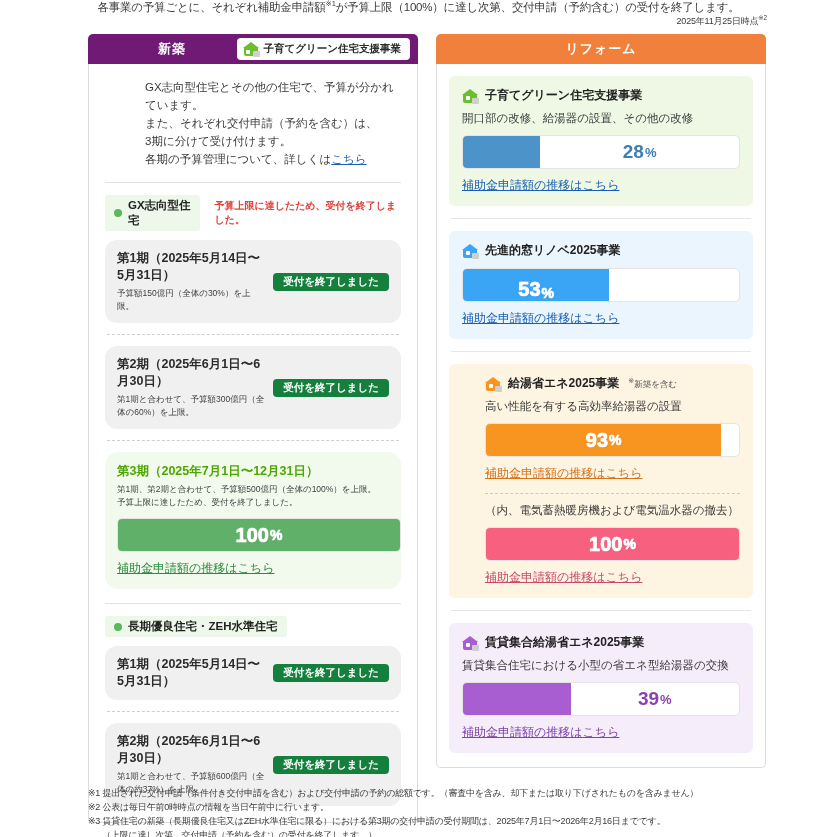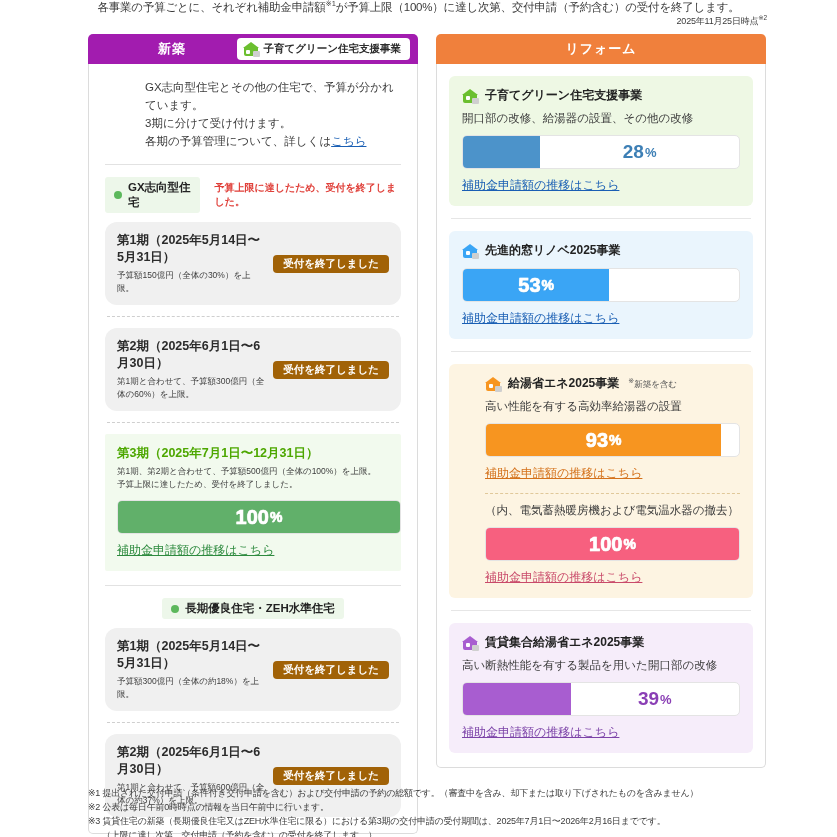--- a/index.html
+++ b/index.html
@@ -28,21 +28,21 @@
 
   
   .cols { position: absolute; left: 88px; top: 34px; width: 678px; display: flex; gap: 18px; }
   .col { width: 330px; }
 
   .col-head {
     height: 30px; border-radius: 5px 5px 0 0;
     display: flex; align-items: center; justify-content: center; position: relative;
     color: #ffffff; font-size: 13px; font-weight: bold; letter-spacing: 1px;
   }
-  .col-head.green { background: #a21caf; text-decoration: underline; }
+  .col-head.green { background: #701a75; text-decoration: underline; }
   .col-head.orange { background: #f0803c; }
   .head-title-left { position: absolute; left: 70px; }
   .head-chip {
     position: absolute; right: 8px; top: 4px; height: 22px;
     background: #ffffff; border-radius: 4px; display: flex; align-items: center;
     gap: 5px; padding: 0 9px 0 6px;
     color: #2d2d2d; font-size: 10.5px; font-weight: bold; letter-spacing: 0;
   }
 
   .col-body {
@@ -70,38 +70,38 @@
     position: absolute; right: -1px; bottom: -1px; width: 7px; height: 6px;
     background: #cfcfcf; border-radius: 1px;
   }
 
   
   .intro { font-size: 11.5px; line-height: 18px; color: #3b3b3b; margin-left: 40px; }
   .intro a { color: #1a5fb4; }
   .hr { border-top: 1px solid #e2e2e2; margin: 14px 0 12px 0; }
   .hr-dash { border-top: 1px dashed #cfcfcf; margin: 11px 2px; }
 
-  .cat-row { display: flex; align-items: center; gap: 14px; margin-bottom: 9px; justify-content: center; }
+  .cat-row { display: flex; align-items: center; gap: 14px; margin-bottom: 9px; }
   .cat-pill {
     display: inline-flex; align-items: center; gap: 6px;
     background: #edf7ea; border-radius: 3px; padding: 3px 9px;
     font-size: 11.5px; font-weight: bold; color: #222222;
   }
   .dot { width: 8px; height: 8px; border-radius: 50%; background: #5cb85c; flex: 0 0 auto; }
   .cat-note { font-size: 10px; font-weight: bold; color: #e0403a; }
 
   .period {
     background: #f0f0f0; border-radius: 12px; padding: 10px 12px;
     display: flex; align-items: center; justify-content: flex-start; gap: 8px;
   }
   .p-title { font-size: 12.5px; font-weight: bold; color: #2b2b2b; }
   .p-title.open { color: #4da700; }
   .p-sub { font-size: 8.5px; color: #3d3d3d; line-height: 13px; margin-top: 3px; }
   .p-btn {
-    flex: 0 0 auto; background: #a16207; color: #ffffff; border-radius: 4px;
+    flex: 0 0 auto; background: #15803d; color: #ffffff; border-radius: 4px;
     font-size: 10.5px; font-weight: bold; padding: 2px 10px; white-space: nowrap;
     border: none; font-family: inherit;
   }
 
   
   .bar-wrap {
     position: relative; height: 34px; border-radius: 5px; overflow: hidden;
     background: #ffffff; border: 1px solid #e4e4e4; margin-top: 9px;
   }
   .bar-fill { position: absolute; left: 0; top: 0; bottom: 0; }
@@ -119,21 +119,21 @@
   .bar-label-in .pct { font-size: 14px; margin-left: 1px; }
 
   .link-sm { display: inline-block; margin-top: 8px; font-size: 12px; }
   .link-sm.green { color: #2d8a3e; }
   .link-sm.blue { color: #1a5fb4; }
   .link-sm.orange { color: #d4711a; }
   .link-sm.pink { color: #c94a6a; }
   .link-sm.purple { color: #7c43a8; }
   a.link-sm { text-decoration: underline; }
 
-  .openblock { background: #f2faee; border-radius: 2px; padding: 11px 0 12px 12px; }
+  .openblock { background: #f2faee; border-radius: 13px; padding: 11px 0 12px 12px; }
 
   
   .card { border-radius: 6px; padding: 11px 13px 12px 13px; }
   .card.c1 { background: #eef8e4; }
   .card.c2 { background: #eaf5fd; }
   .card.c3 { background: #fdf4e2; padding-left: 36px; }
   .card.c4 { background: #f6edfa; }
   .card-title { display: flex; align-items: center; gap: 7px; font-size: 12px; font-weight: bold; color: #222; }
   .card-title .note { font-size: 8.5px; font-weight: normal; color: #555; margin-left: 2px; }
   .card-title .note sup { font-size: 7px; vertical-align: super; }
@@ -172,20 +172,21 @@
               <span class="win"></span>
               <span class="tag"></span>
           </span>
           <span>子育てグリーン住宅支援事業</span>
         </span>
       </div>
 
       <div class="col-body">
         <div class="intro">
           <div>GX志向型住宅とその他の住宅で、予算が分かれています。</div>
+          <div>また、それぞれ交付申請（予約を含む）は、</div>
           <div>3期に分けて受け付けます。</div>
           <div><span>各期の予算管理について、詳しくは</span><a href="#">こちら</a></div>
         </div>
 
         <div class="hr"></div>
 
         <div class="cat-row">
           <span class="cat-pill">
             <span class="dot"></span>
             <span>GX志向型住宅</span>
@@ -232,21 +233,20 @@
         <div class="cat-row">
           <span class="cat-pill">
             <span class="dot"></span>
             <span>長期優良住宅・ZEH水準住宅</span>
           </span>
         </div>
 
         <div class="period">
           <div>
             <div class="p-title">第1期（2025年5月14日〜5月31日）</div>
-            <div class="p-sub">予算額300億円（全体の約18%）を上限。</div>
           </div>
           <button class="p-btn">受付を終了しました</button>
         </div>
 
         <div class="hr-dash"></div>
 
         <div class="period">
           <div style="max-width:200px">
             <div class="p-title">第2期（2025年6月1日〜6月30日）</div>
             <div class="p-sub">第1期と合わせて、予算額600億円（全体の約37%）を上限。</div>
@@ -291,21 +291,21 @@
             <span class="ic" style="--ic:#3aa5f5">
               <span class="roof"></span>
                 <span class="body"></span>
                 <span class="win"></span>
                 <span class="tag"></span>
             </span>
             <span>先進的窓リノベ2025事業</span>
           </div>
           <div class="bar-wrap">
             <div class="bar-fill" id="bar-r1" style="width: 53%; background: rgb(58, 165, 245);"></div>
-            <div class="bar-label-in" id="lbl-r1" style="width: 53%; color: rgb(255, 255, 255);">
+            <div class="bar-label-in" id="lbl-r1" style="width: 53%; color: rgb(255, 255, 255); align-items: flex-end;">
                 <span>53</span>
                 <span class="pct">%</span>
               </div>
           </div>
           <a href="#" class="link-sm blue">補助金申請額の推移はこちら</a>
         </div>
 
         <div class="divider-line"></div>
 
         <div class="card c3">
@@ -347,21 +347,21 @@
         <div class="card c4">
           <div class="card-title">
             <span class="ic" style="--ic:#a85dd0">
               <span class="roof"></span>
                 <span class="body"></span>
                 <span class="win"></span>
                 <span class="tag"></span>
             </span>
             <span>賃貸集合給湯省エネ2025事業</span>
           </div>
-          <div class="card-desc">高い断熱性能を有する製品を用いた開口部の改修</div>
+          <div class="card-desc">賃貸集合住宅における小型の省エネ型給湯器の交換</div>
           <div class="bar-wrap">
             <div class="bar-fill" id="bar-r3" style="width: 39%; background: rgb(168, 93, 208);"></div>
             <div class="bar-label-out" id="lbl-r3" style="left: 39%; right: 0px; color: rgb(138, 63, 181); border-radius: 14px;">
                 <span>39</span>
                 <span class="pct">%</span>
               </div>
           </div>
           <a href="#" class="link-sm purple">補助金申請額の推移はこちら</a>
         </div>
 

